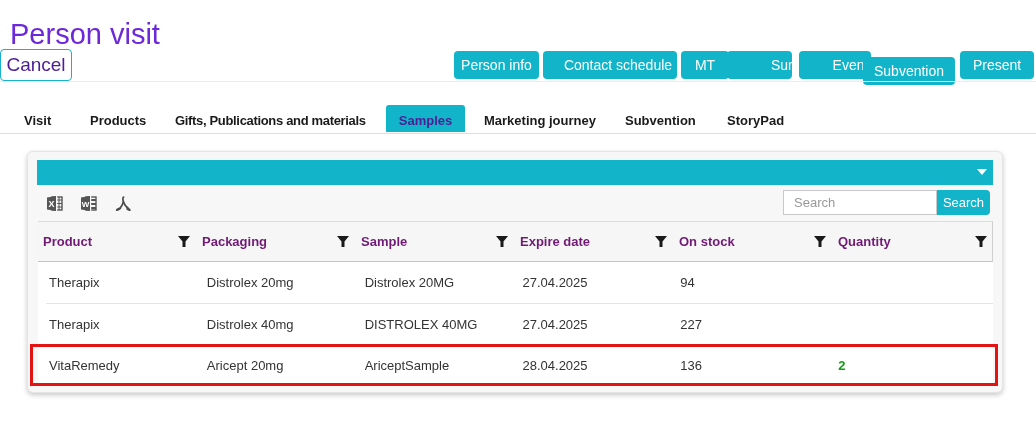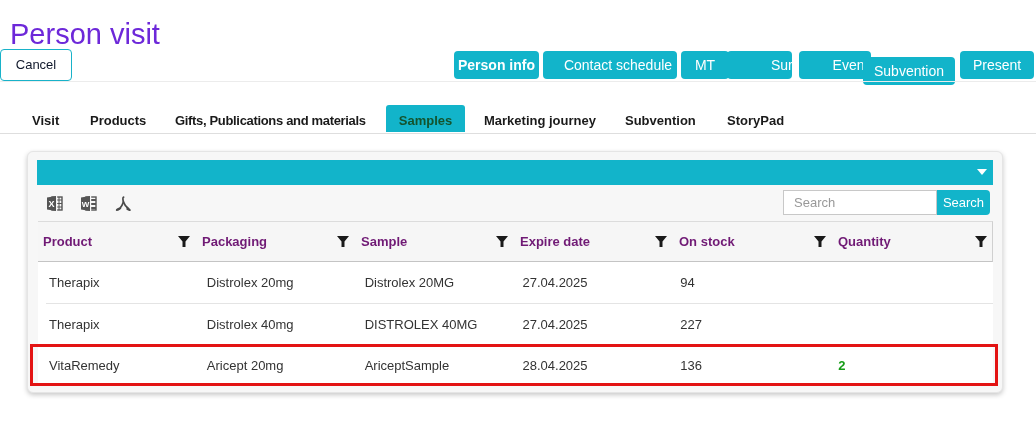--- a/index.html
+++ b/index.html
@@ -1,24 +1,24 @@
 <!DOCTYPE html>
 <html><head>
 <meta charset="utf-8">
 <style>
 * { margin:0; padding:0; box-sizing:border-box; }
 html,body { width:1036px; height:443px; background:#fff; font-family:"Liberation Sans", sans-serif; overflow:hidden; }
 .abs { position:absolute; }
 .title { left:10px; top:7px; font-size:29px; color:#6d28d9;margin-top:11px; }
-.cancel { left:0px; top:49px; width:72px; height:32px; border:1px solid #18b2c9; border-radius:4px; color:#0f172a; font-size:13px; line-height:30px; text-align:center; background:#fff; }
+.cancel { left:0px; top:49px; width:72px; height:32px; border:1px solid #18b2c9; border-radius:4px; color:#4c1d95; font-size:19px; line-height:30px; text-align:center; background:#fff; }
 .tbtn { position:absolute; background:#12b4ca; color:#fff; font-size:14px; line-height:28px; height:28px; border-radius:4px; text-align:center; }
 .hr1 { left:0; top:81px; width:1036px; height:1px; background:#ececec; }
 .tabs { left:0; top:105px; width:1036px; height:27px; font-size:13px; font-weight:bold; color:#1a1a1a; }
 .tab { position:absolute; top:0; height:27px; line-height:31px; }
-.tabsel { background:#12b4ca; color:#14532d; border-radius:3px 3px 0 0; text-align:center; }
+.tabsel { background:#12b4ca; color:#4c1d95; border-radius:3px 3px 0 0; text-align:center; }
 .hr2 { left:0; top:133px; width:1036px; height:1px; background:#dedede; }
 .panel { left:27px; top:151px; width:976px; height:242px; background:#f7f7f7; border:1px solid #e5e5e5; border-radius:6px; box-shadow:0 2px 5px rgba(0,0,0,0.22); }
 .tealbar { left:37px; top:160px; width:956px; height:25px; background:#12b4ca; }
 .ddarrow { left:977px; top:169px; width:0; height:0; border-left:5px solid transparent; border-right:5px solid transparent; border-top:6px solid #fff; }
 .icons { left:47px; top:196px; height:16px; display:flex; gap:18px; }
 .sinput { left:783px; top:190px; width:154px; height:25px; border:1px solid #c8c8c8; background:#fff; color:#999; font-size:13px; line-height:23px; padding-left:10px; }
 .sbtn { left:937px; top:190px; width:53px; height:25px; background:#12b4ca; border-radius:0 4px 4px 0; color:#fff; font-size:13px; line-height:25px; text-align:center; }
 .thead { left:38px; top:221px; width:955px; height:41px; background:#f6f6f6; border-top:1px solid #dcdcdc; border-bottom:1px solid #c4c4c4; border-right:1px solid #d0d0d0; display:flex; }
 .th { position:relative; width:159.17px; height:100%; line-height:39px; font-size:13px; color:#701a75; padding-left:5px;font-weight:bold; }
 .funnel { position:absolute; right:7px; top:14px; }
@@ -27,30 +27,30 @@
 .row:first-child { height:41.5px; }
 .td { width:159.17px; line-height:41px; padding-left:3px; white-space:nowrap; }
 .row:first-child .td { line-height:41px; }
 .green { color:#169c18; font-weight:bold; }
 .redbox { left:30px; top:344px; width:968px; height:42px; border:3px solid #e31313; }
 </style>
 </head>
 <body>
 <div class="abs title">Person visit</div>
 <div class="abs cancel">Cancel</div>
-<div class="tbtn" style="left:454px; top:51px; width:85px;font-weight:bold;">Person info</div>
+<div class="tbtn" style="left:454px; top:51px; width:85px;">Person info</div>
 <div class="tbtn" style="left:543px; top:51px; width:134px;padding-left:16px;">Contact schedule</div>
 <div class="tbtn" style="left:681px; top:51px; width:48px;">MT</div>
 <div class="tbtn" style="left:727px; top:51px; width:65px;padding-left:44px;">Survey</div>
 <div class="tbtn" style="left:799px; top:51px; width:72px;padding-left:31px;">Event</div>
 <div class="tbtn" style="left:863px; top:51px; width:92px;margin-top:6px;">Subvention</div>
 <div class="tbtn" style="left:960px; top:51px; width:74px;">Present</div>
 <div class="abs hr1"></div>
 <div class="abs tabs">
-  <div class="tab" style="left:32px;text-align:right;">Visit</div>
+  <div class="tab" style="left:24px;text-align:right;">Visit</div>
   <div class="tab" style="left:90px;">Products</div>
   <div class="tab" style="left:175px; letter-spacing:-0.33px;">Gifts, Publications and materials</div>
   <div class="tab tabsel" style="left:386px; width:79px;">Samples</div>
   <div class="tab" style="left:484px;">Marketing journey</div>
   <div class="tab" style="left:625px;">Subvention</div>
   <div class="tab" style="left:727px;text-align:right;">StoryPad</div>
 </div>
 <div class="abs hr2"></div>
 <div class="abs panel"></div>
 <div class="abs tealbar"></div>

